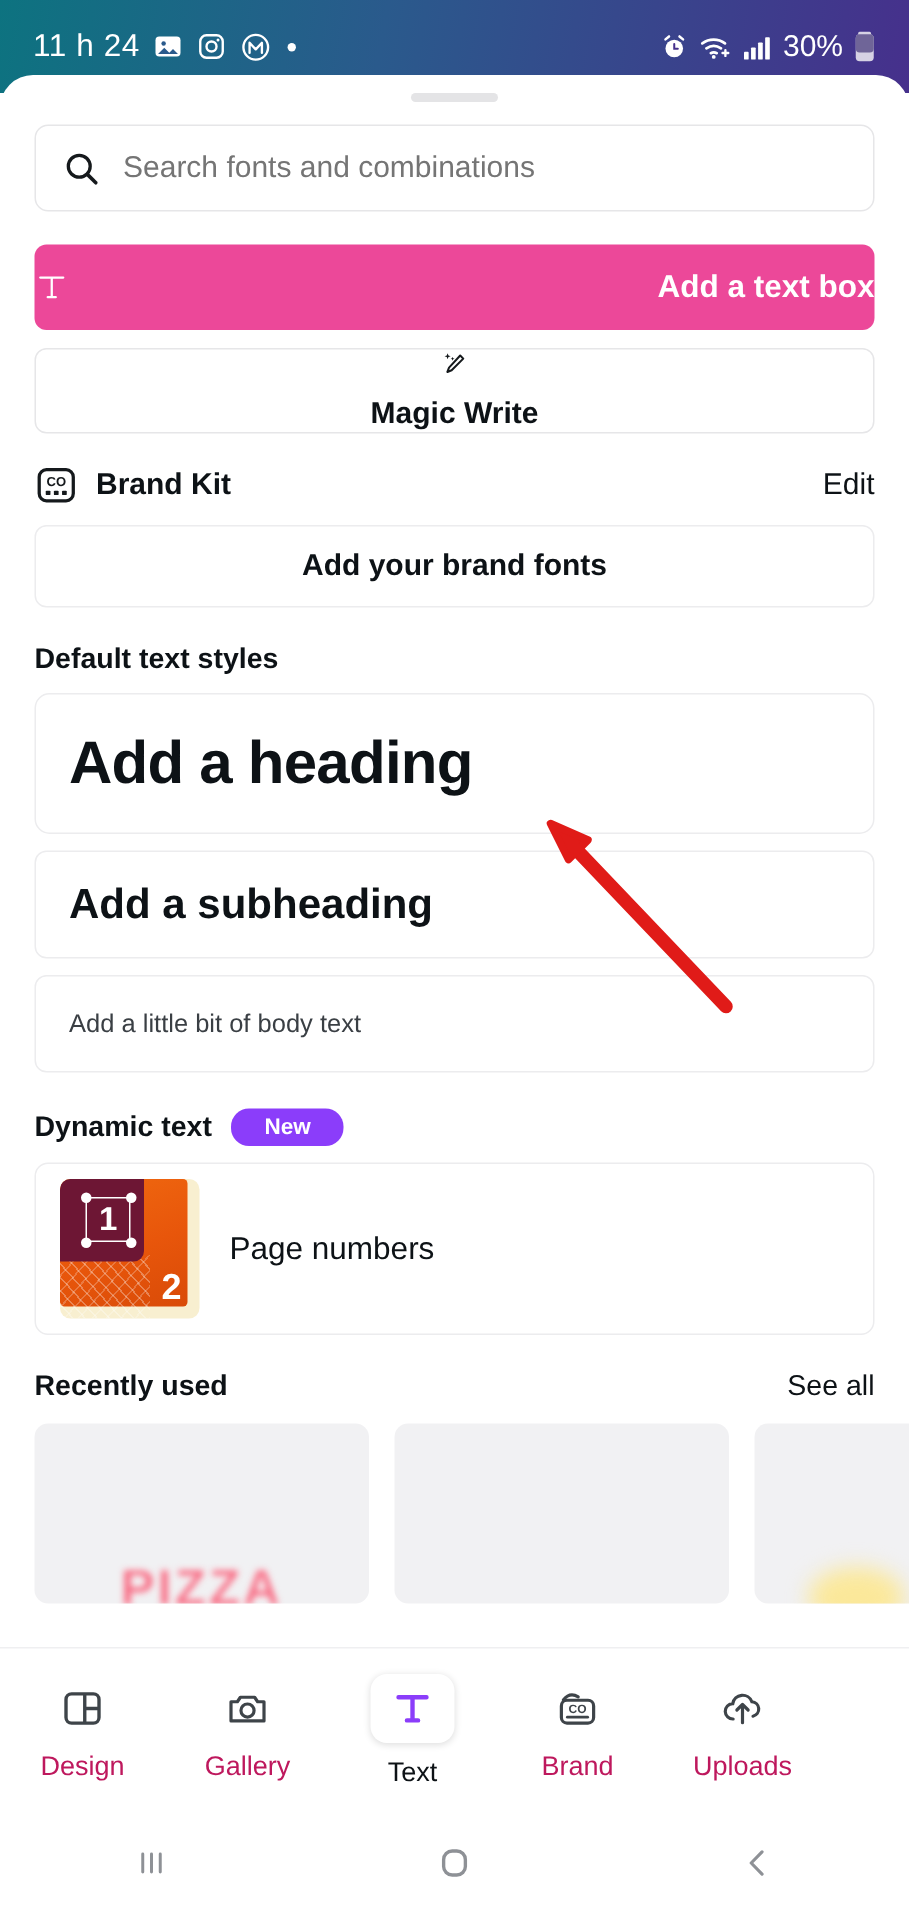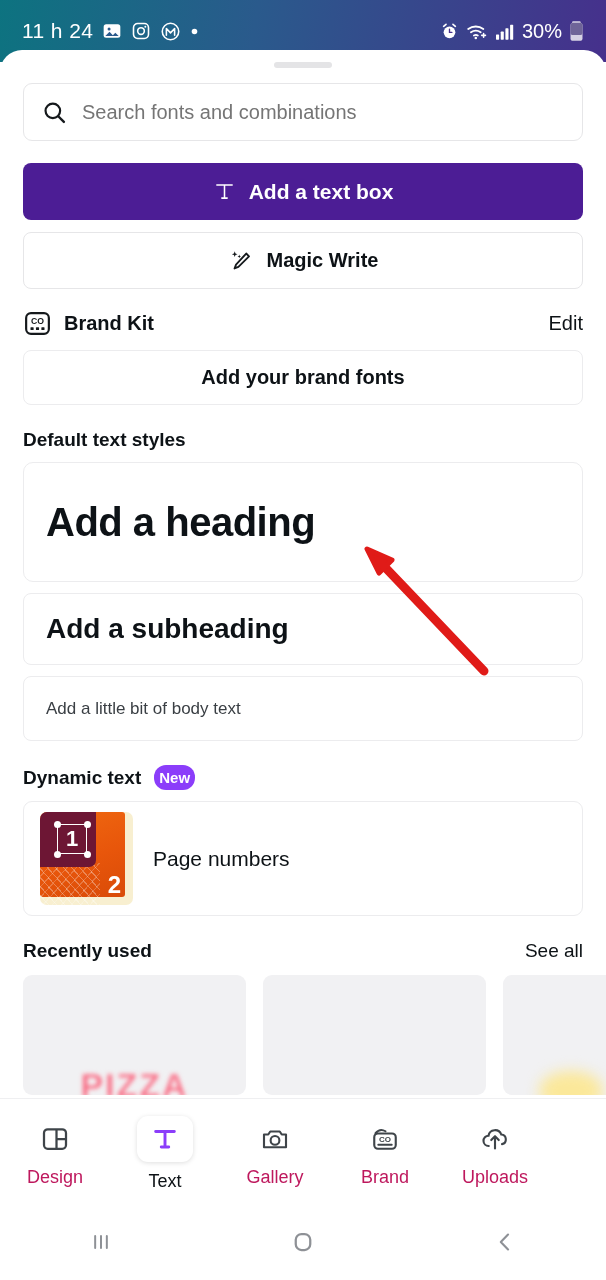--- a/index.html
+++ b/index.html
@@ -49,29 +49,29 @@
     border-radius: 9px;
     display: flex; align-items: center;
     padding: 12px 18px; gap: 15px;
     background: #fff;
   }
   .search-ph { color: #8d8d93; font-size: 20px; }
 
   
   .btn-primary {
     margin-top: 22px; height: 57px;
-    background: #4c1d95; border-radius: 8px;
-    display: flex; align-items: center; justify-content: center; gap: 13px;
+    background: #ec4899; border-radius: 8px;
+    display: flex; align-items: center; justify-content: space-between; gap: 13px;
     color: #fff; font-size: 21px; font-weight: 700;
   }
   .btn-secondary {
     margin-top: 12px; height: 57px;
     background: #fff; border: 1px solid #e6e6e8; border-radius: 8px;
     display: flex; align-items: center; justify-content: center; gap: 13px;
-    color: #0d1216; font-size: 20px; font-weight: 700;
+    color: #0d1216; font-size: 20px; font-weight: 700; flex-direction: column;
   }
 
   
   .bk-row {
     margin-top: 20px; display: flex; align-items: center; gap: 12px;
   }
   .bk-title { font-size: 20px; font-weight: 700; color: #0d1216; }
   .bk-edit { margin-left: auto; font-size: 20px; color: #0d1216; font-weight: 400; }
   .bk-btn {
     margin-top: 12px; height: 55px;
@@ -82,33 +82,33 @@
 
   
   .sec-label {
     margin-top: 24px; font-size: 19px; font-weight: 700; color: #0d1216;
   }
   .sec-row { margin-top: 24px; display: flex; align-items: center; gap: 13px; }
   .sec-row .sec-label { margin-top: 0; }
   .badge-new {
     background: #8b3dfa; color: #fff;
     font-size: 15px; font-weight: 700;
-    padding: 4px 5px; border-radius: 12px;
+    padding: 4px 22px; border-radius: 12px;
   }
   .see-all { margin-left: auto; font-size: 19px; color: #0d1216; }
 
   
   .ts-card {
     margin-top: 11px;
     border: 1px solid #ececee; border-radius: 8px;
     background: #fff;
     display: flex; align-items: center;
     padding-left: 22px;
   }
-  .ts-heading { height: 120px; border-radius: 10px; }
+  .ts-heading { height: 94px; border-radius: 10px; }
   .ts-heading span { font-size: 40px; font-weight: 700; color: #0d1216; letter-spacing: -.5px; }
   .ts-sub { height: 72px; }
   .ts-sub span { font-size: 28px; font-weight: 700; color: #0d1216; }
   .ts-body { height: 65px; }
   .ts-body span { font-size: 17px; font-weight: 400; color: #3a3f44; }
 
   
   .dyn-card {
     margin-top: 11px; height: 115px;
     border: 1px solid #ececee; border-radius: 9px;
@@ -362,37 +362,37 @@
       <span class="nav-ico">
         <svg width="30" height="30" viewBox="0 0 24 24">
           <rect x="3.2" y="4.2" width="17.6" height="15.6" rx="3" fill="none" stroke="#3e4449" stroke-width="1.8"></rect>
           <path d="M13.2 4.2v15.6M13.2 12h7.6" stroke="#3e4449" stroke-width="1.8"></path>
         </svg>
       </span>
       <span class="nav-lbl">Design</span>
     </div>
 
 
-    <div class="nav-item active">
-      <span class="nav-ico">
-        <svg width="28" height="28" viewBox="0 0 24 24">
-          <path d="M4 5.6h16M12 5.6v13.2M8.8 18.8h6.4" stroke="#8B3DFA" stroke-width="2.5" stroke-linecap="round" fill="none"></path>
-        </svg>
-      </span>
-      <span class="nav-lbl">Text</span>
-    </div>
-
     <div class="nav-item">
       <span class="nav-ico">
         <svg width="30" height="30" viewBox="0 0 24 24">
           <path d="M3.2 8.4h3.4l1.6-2.4h7.6l1.6 2.4h3.4v10.2H3.2z" fill="none" stroke="#3e4449" stroke-width="1.7" stroke-linejoin="round"></path>
           <circle cx="12" cy="13.1" r="3.5" fill="none" stroke="#3e4449" stroke-width="1.7"></circle>
         </svg>
       </span>
       <span class="nav-lbl">Gallery</span>
+    </div>
+
+    <div class="nav-item active">
+      <span class="nav-ico">
+        <svg width="28" height="28" viewBox="0 0 24 24">
+          <path d="M4 5.6h16M12 5.6v13.2M8.8 18.8h6.4" stroke="#8B3DFA" stroke-width="2.5" stroke-linecap="round" fill="none"></path>
+        </svg>
+      </span>
+      <span class="nav-lbl">Text</span>
     </div>
 
     <div class="nav-item">
       <span class="nav-ico">
         <svg width="30" height="30" viewBox="0 0 24 24">
           <path d="M4.4 7.4c2.6-3.2 5.4-3.2 8-1.6" fill="none" stroke="#3e4449" stroke-width="1.6" stroke-linecap="round"></path>
           <rect x="3.4" y="7.6" width="17.2" height="12.2" rx="3" fill="none" stroke="#3e4449" stroke-width="1.7"></rect>
           <text x="12" y="14.6" font-size="6.4" font-family="Liberation Sans, sans-serif" font-weight="700" fill="#3e4449" text-anchor="middle">CO</text>
           <path d="M6.6 16.6h10.8" stroke="#3e4449" stroke-width="1.5" stroke-linecap="round"></path>
         </svg>

